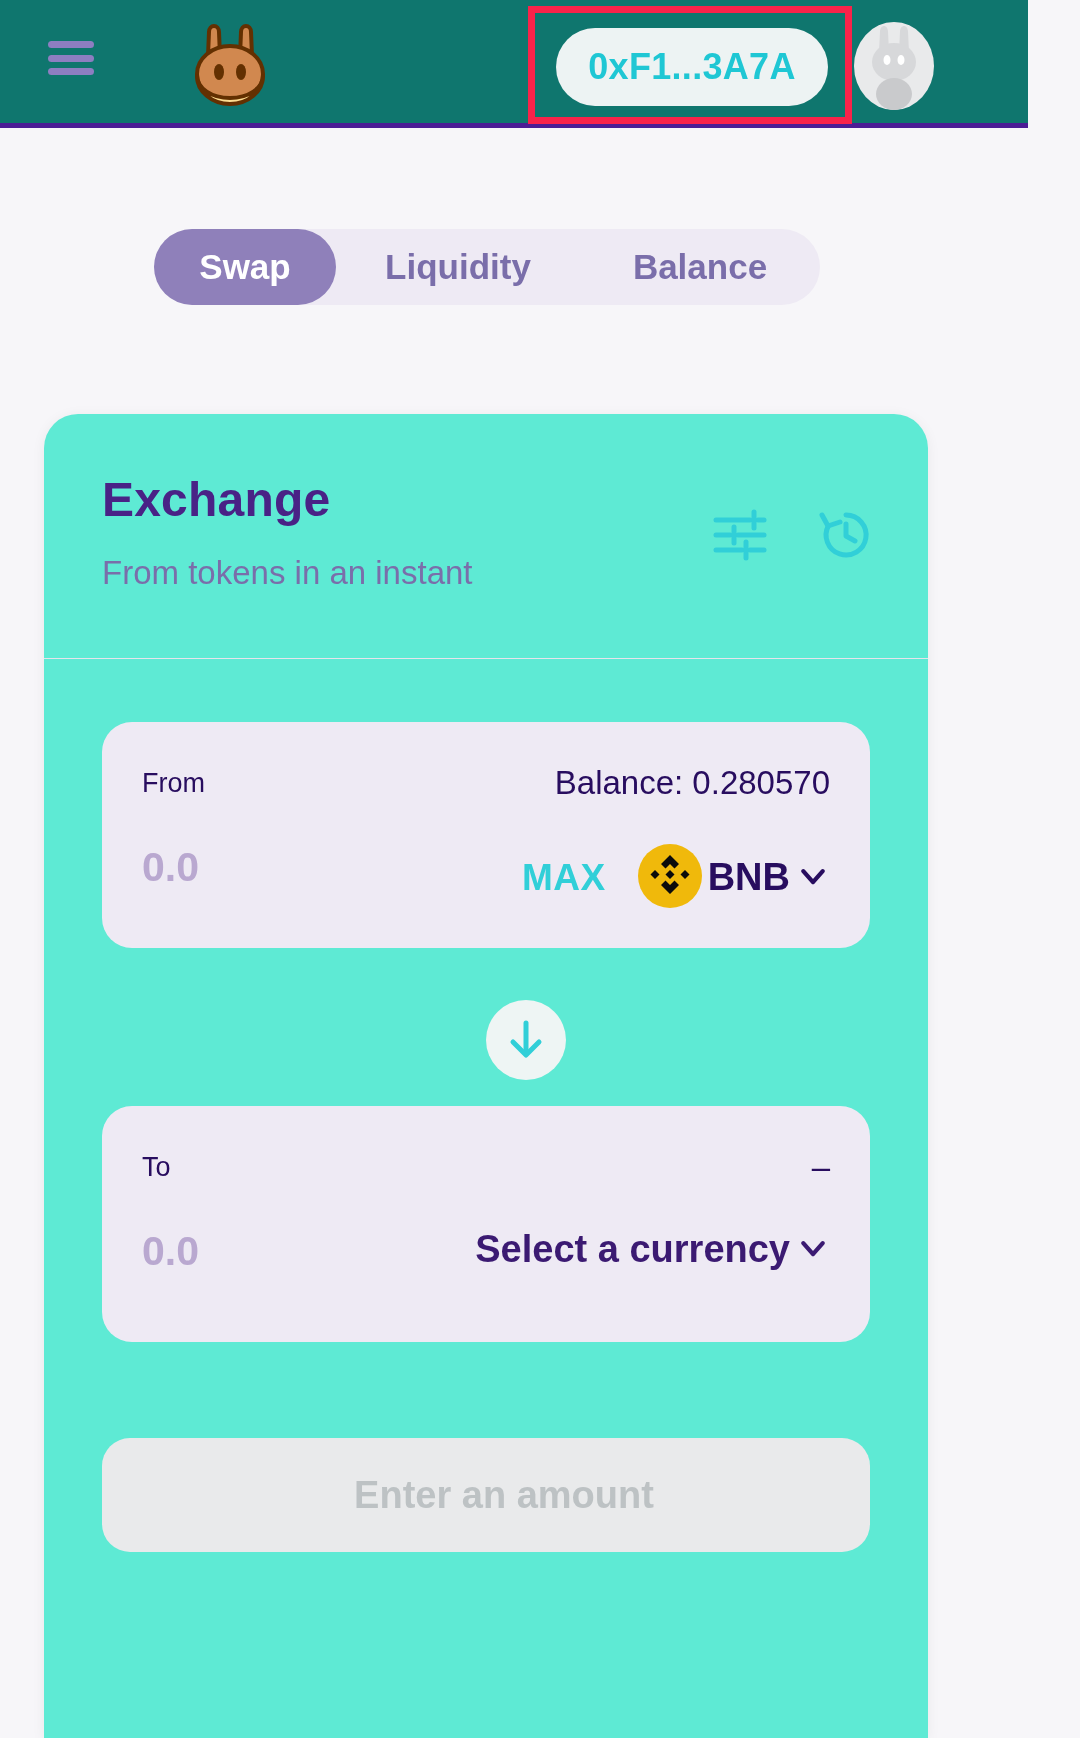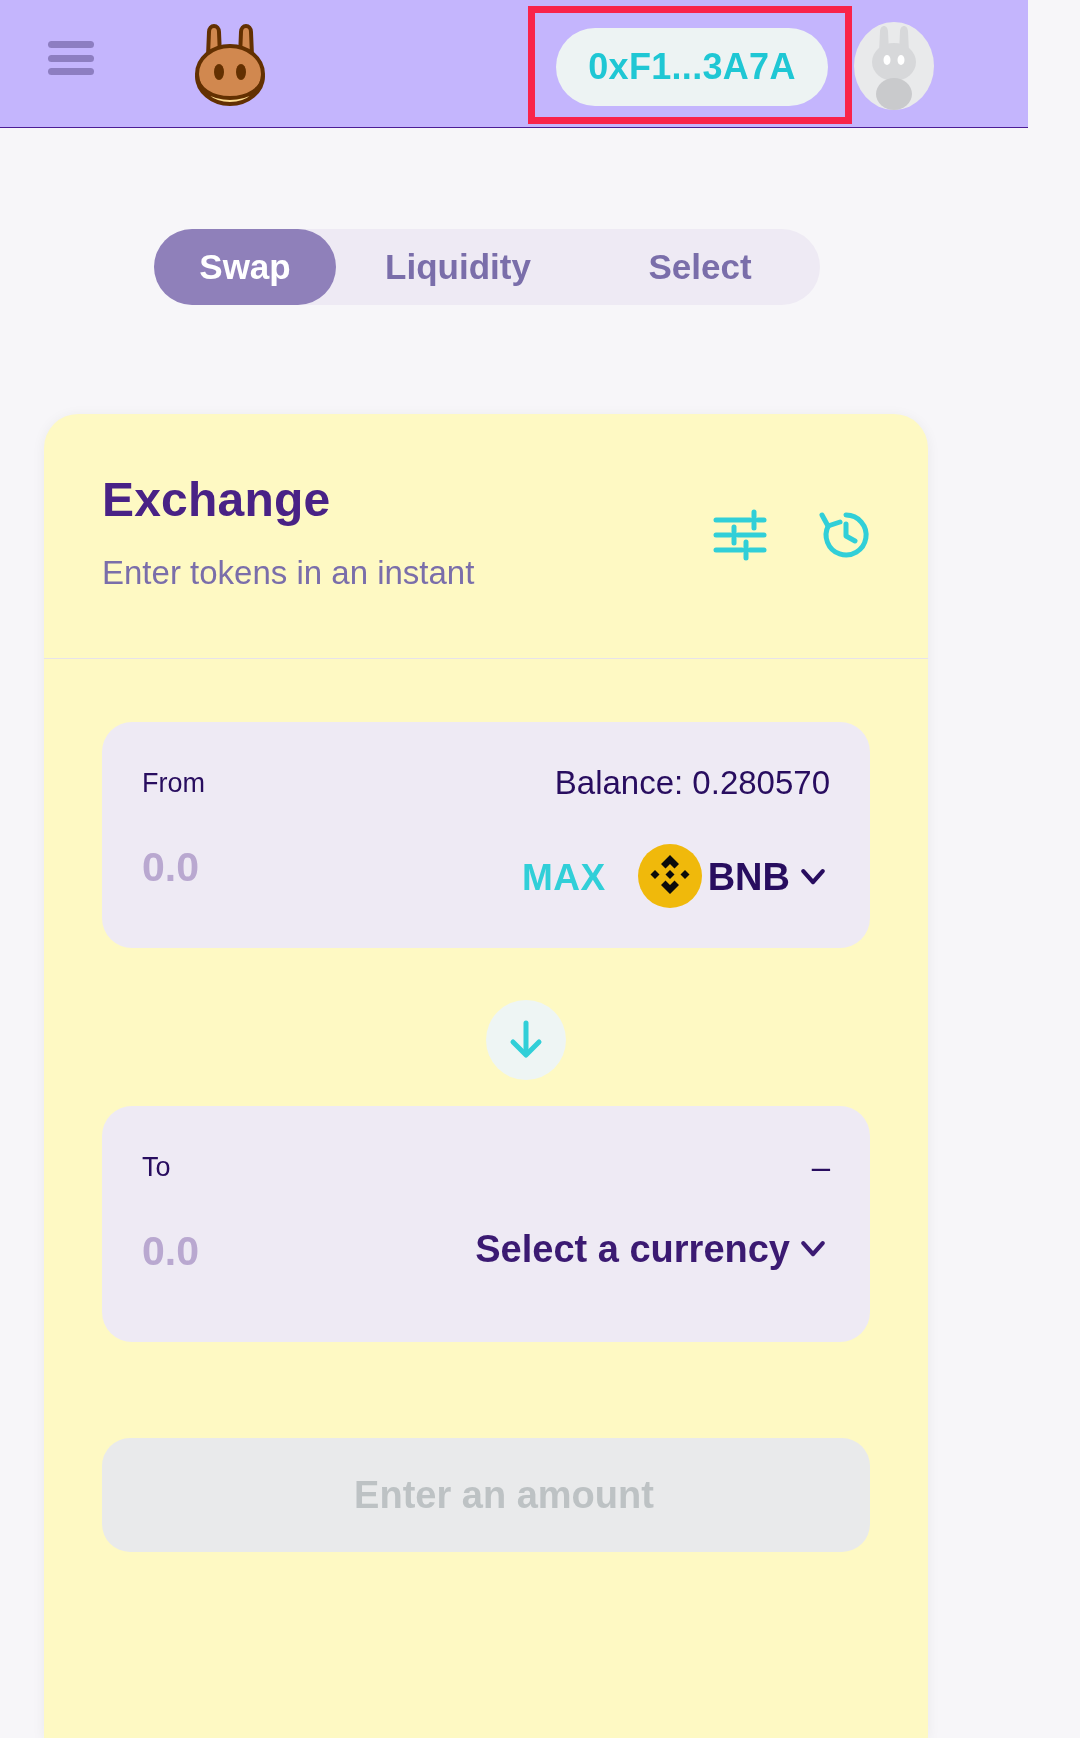--- a/index.html
+++ b/index.html
@@ -8,22 +8,22 @@
     font-family: "Liberation Sans", sans-serif;
     background: #f7f6f9;
     overflow: hidden;
   }
   #app { position: relative; width: 1080px; height: 1738px; background: #f7f6f9; }
 
   
   .header {
     position: absolute; top: 0; left: 0;
     width: 1028px; height: 128px;
-    background: #c4b5fd;
-    border-bottom: 1px solid #4c1d95;
+    background: #0f766e;
+    border-bottom: 5px solid #4c1d95;
     display: flex; align-items: center;
   }
   .hamburger {
     position: absolute; left: 48px; top: 36px;
     width: 48px; height: 44px;
     display: flex; flex-direction: column; justify-content: space-between;
     padding: 5px 0;
     cursor: pointer;
   }
   .hamburger span {
@@ -67,21 +67,21 @@
   }
   .tab.active { background: #8f80ba; color: #ffffff; }
   #tab-0 { width: 182px; }
   #tab-1 { width: 244px; }
   #tab-2 { width: 240px; }
 
   
   .card {
     position: absolute; left: 44px; top: 414px;
     width: 884px; height: 1324px;
-    background: #fef9c3;
+    background: #5eead4;
     border-radius: 34px 34px 0 0;
     box-shadow: 0 2px 14px rgba(25,19,38,0.06);
     overflow: hidden;
   }
   .card-head { position: relative; height: 244px; }
   .card-title {
     position: absolute; left: 58px; top: 58px;
     font-size: 48px; font-weight: bold; color: #492286;
     letter-spacing: 0.2px;
   }
@@ -197,28 +197,28 @@
         <ellipse cx="35" cy="42" rx="3.5" ry="5" fill="#ffffff"></ellipse>
         <ellipse cx="49" cy="42" rx="3.5" ry="5" fill="#ffffff"></ellipse>
         <ellipse cx="42" cy="76" rx="18" ry="16" fill="#c9cacc"></ellipse>
       </svg>
     </div>
   </div>
 
   <div class="tabs">
     <button class="tab active" id="tab-0">Swap</button>
     <button class="tab" id="tab-1">Liquidity</button>
-    <button class="tab" id="tab-2">Select</button>
+    <button class="tab" id="tab-2">Balance</button>
   </div>
 
   <div class="card">
 
     <div class="card-head">
       <div class="card-title">Exchange</div>
-      <div class="card-sub">Enter tokens in an instant</div>
+      <div class="card-sub">From tokens in an instant</div>
 
       <div class="head-icons">
         <button class="icon-btn">
           <svg viewBox="0 0 56 56" width="56" height="56">
             <g stroke="#31cfd8" stroke-width="5" stroke-linecap="round">
               <line x1="4" y1="13" x2="38" y2="13"></line>
               <line x1="46" y1="13" x2="52" y2="13"></line>
               <line x1="4" y1="28" x2="18" y2="28"></line>
               <line x1="26" y1="28" x2="52" y2="28"></line>
               <line x1="4" y1="43" x2="30" y2="43"></line>

